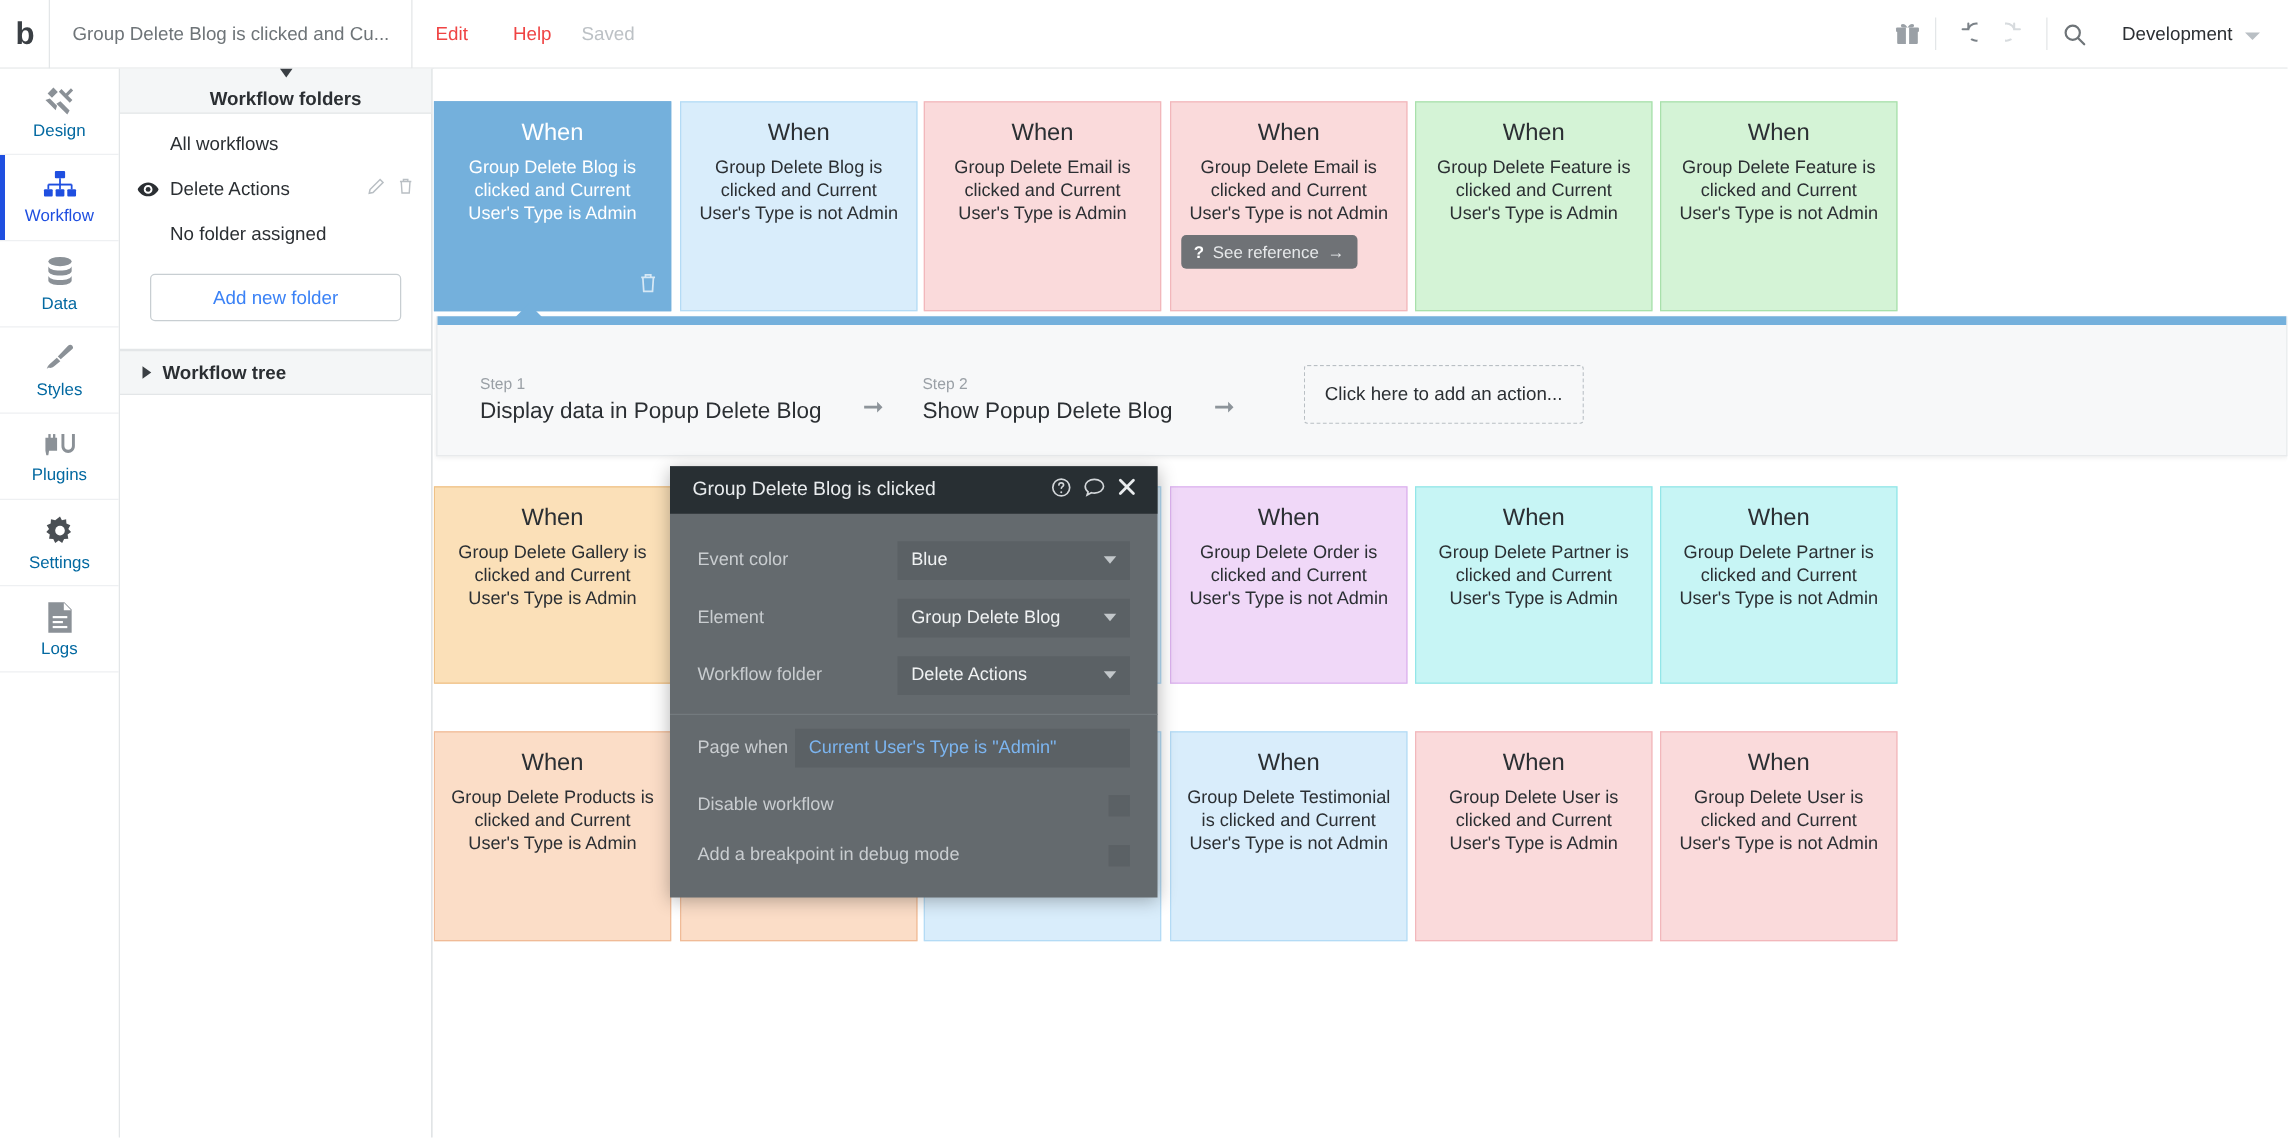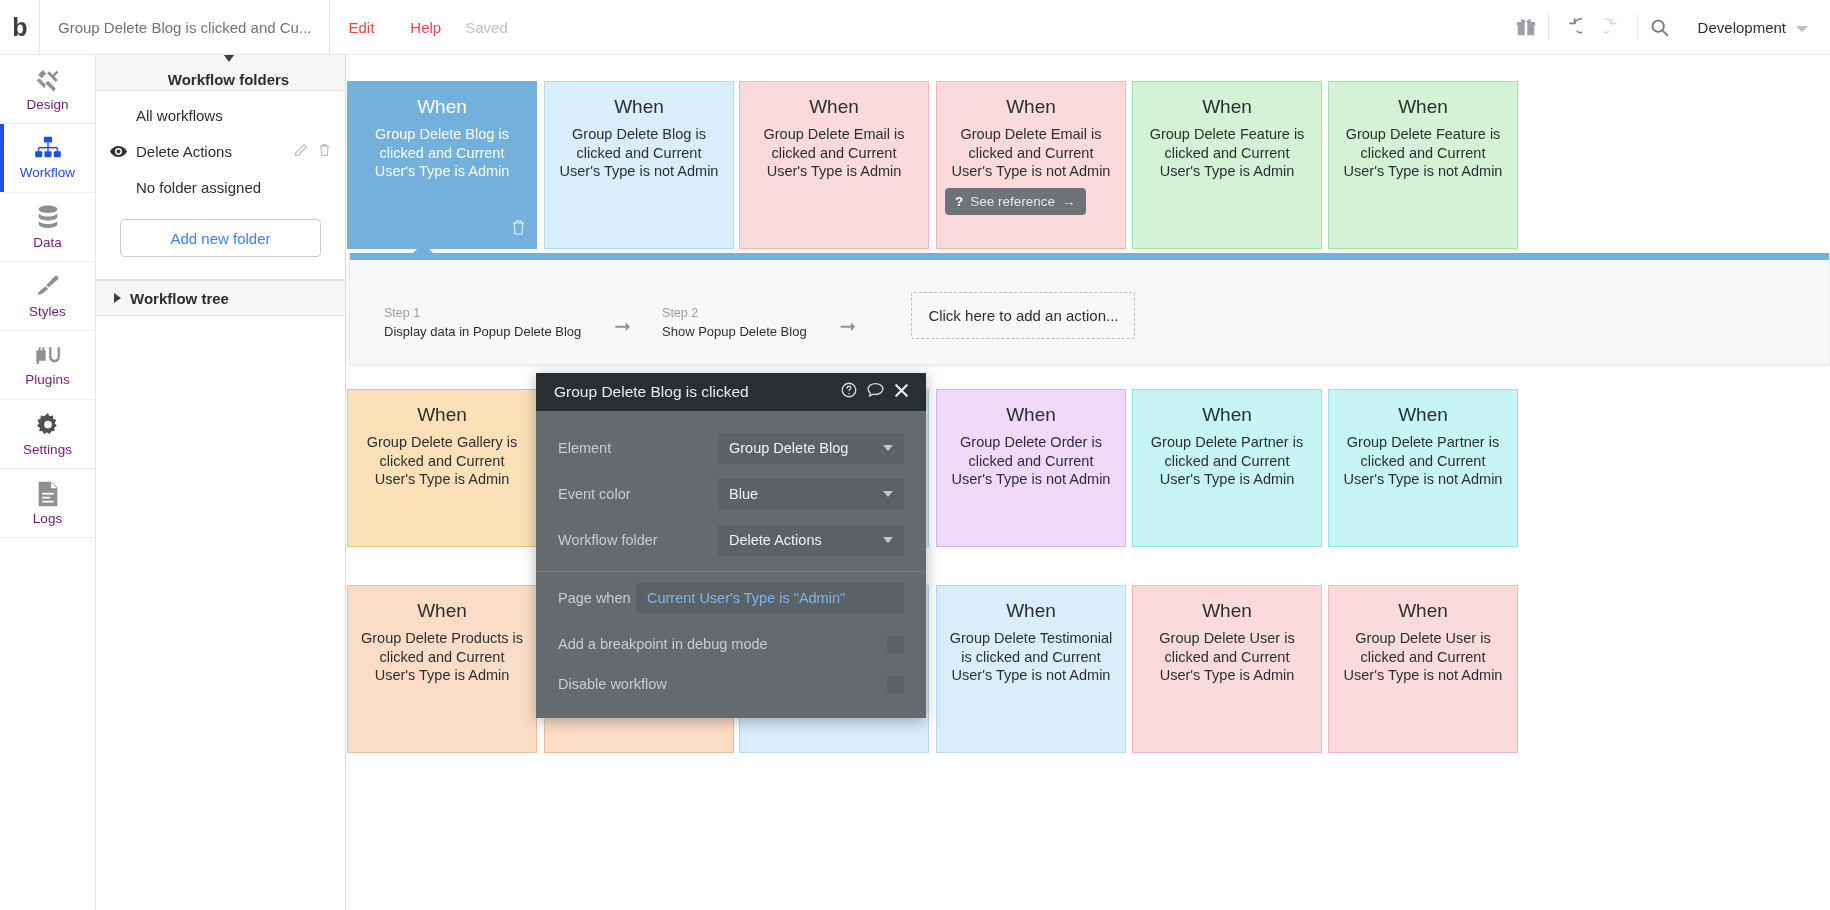--- a/index.html
+++ b/index.html
@@ -57,21 +57,21 @@
   
   .rail {
     position: absolute; top: 55px; left: 0; width: 96px; height: 855px;
     background: #ffffff; border-right: 1px solid #e3e6e8;
   }
   .rail-item {
     position: relative; height: 69px; display: flex; flex-direction: column;
     align-items: center; justify-content: center; gap: 3px;
     border-bottom: 1px solid #eef0f2; cursor: pointer;
   }
-  .rail-item .rlabel { font-size: 13.5px; color: #701a75; }
+  .rail-item .rlabel { font-size: 13.5px; color: #0369a1; }
   .rail-item.active .rlabel { color: #1f4fe0; }
   .rail-item.active::before {
     content: ""; position: absolute; left: 0; top: 0; bottom: 0;
     width: 4px; background: #1f4fe0;
   }
   .rail-item svg { display: block; }
 
   
   .panel {
     position: absolute; top: 55px; left: 96px; width: 250px; height: 855px;
@@ -142,21 +142,21 @@
   }
   .strip-top { height: 7px; background: #74b0dc; position: relative; }
   .strip-arrow {
     position: absolute; top: -10px; left: 62px;
     width: 0; height: 0; border-left: 11px solid transparent;
     border-right: 11px solid transparent; border-bottom: 11px solid #74b0dc;
   }
   .steps { display: flex; align-items: flex-end; padding: 32px 0 0 34px; gap: 15px; }
   .step { padding-right: 8px; }
   .step .slabel { font-size: 12.5px; color: #9aa0a6; margin-bottom: 4px; }
-  .step .sname { font-size: 13px; color: #2b2f33; text-align: center; }
+  .step .sname { font-size: 18px; color: #2b2f33; text-align: center; }
   .step-arrow { color: #8d949a; font-size: 20px; padding: 0 16px 1px 10px; }
   .add-action {
     border: 1px dashed #b9bfc4; border-radius: 3px; padding: 14px 16px;
     font-size: 15px; color: #2b2f33; margin-left: 24px; cursor: pointer;
   }
 
   
   .see-ref {
     position: absolute; background: #6f7276; color: #e6e8ea;
     border-radius: 4px; padding: 6px 10px; font-size: 13.5px;
@@ -529,55 +529,55 @@
     </span>
     <span class="mh-icon">
       <svg width="15" height="15" viewBox="0 0 16 16" stroke="#e9ecee" stroke-width="2.4" stroke-linecap="round">
         <path d="M2.4 2.4l11.2 11.2M13.6 2.4L2.4 13.6"></path>
       </svg>
     </span>
   </div>
 
   <div class="modal-body">
     <div class="mrow">
+      <span class="mlabel">Event color</span>
+      <div class="mdrop">
+        <span>Blue</span>
+        <span class="dcaret"></span>
+      </div>
+    </div>
+
+    <div class="mrow">
       <span class="mlabel">Element</span>
       <div class="mdrop">
         <span>Group Delete Blog</span>
-        <span class="dcaret"></span>
-      </div>
-    </div>
-
-    <div class="mrow">
-      <span class="mlabel">Event color</span>
-      <div class="mdrop">
-        <span>Blue</span>
         <span class="dcaret"></span>
       </div>
     </div>
 
     <div class="mrow">
       <span class="mlabel">Workflow folder</span>
       <div class="mdrop">
         <span>Delete Actions</span>
         <span class="dcaret"></span>
       </div>
     </div>
 
     <div class="mdivider"></div>
 
     <div class="mrow-only">
       <span class="only-label">Page when</span>
       <div class="only-field">Current User's Type is "Admin"</div>
     </div>
 
     <div class="mrow-check">
+      <span class="check-label">Disable workflow</span>
+      <span class="checkbox"></span>
+    </div>
+
+    <div class="mrow-check">
       <span class="check-label">Add a breakpoint in debug mode</span>
       <span class="checkbox"></span>
     </div>
 
-    <div class="mrow-check">
-      <span class="check-label">Disable workflow</span>
-      <span class="checkbox"></span>
-    </div>
-
     <div class="modal-pad"></div>
   </div>
 </div>
 
 </body></html>

